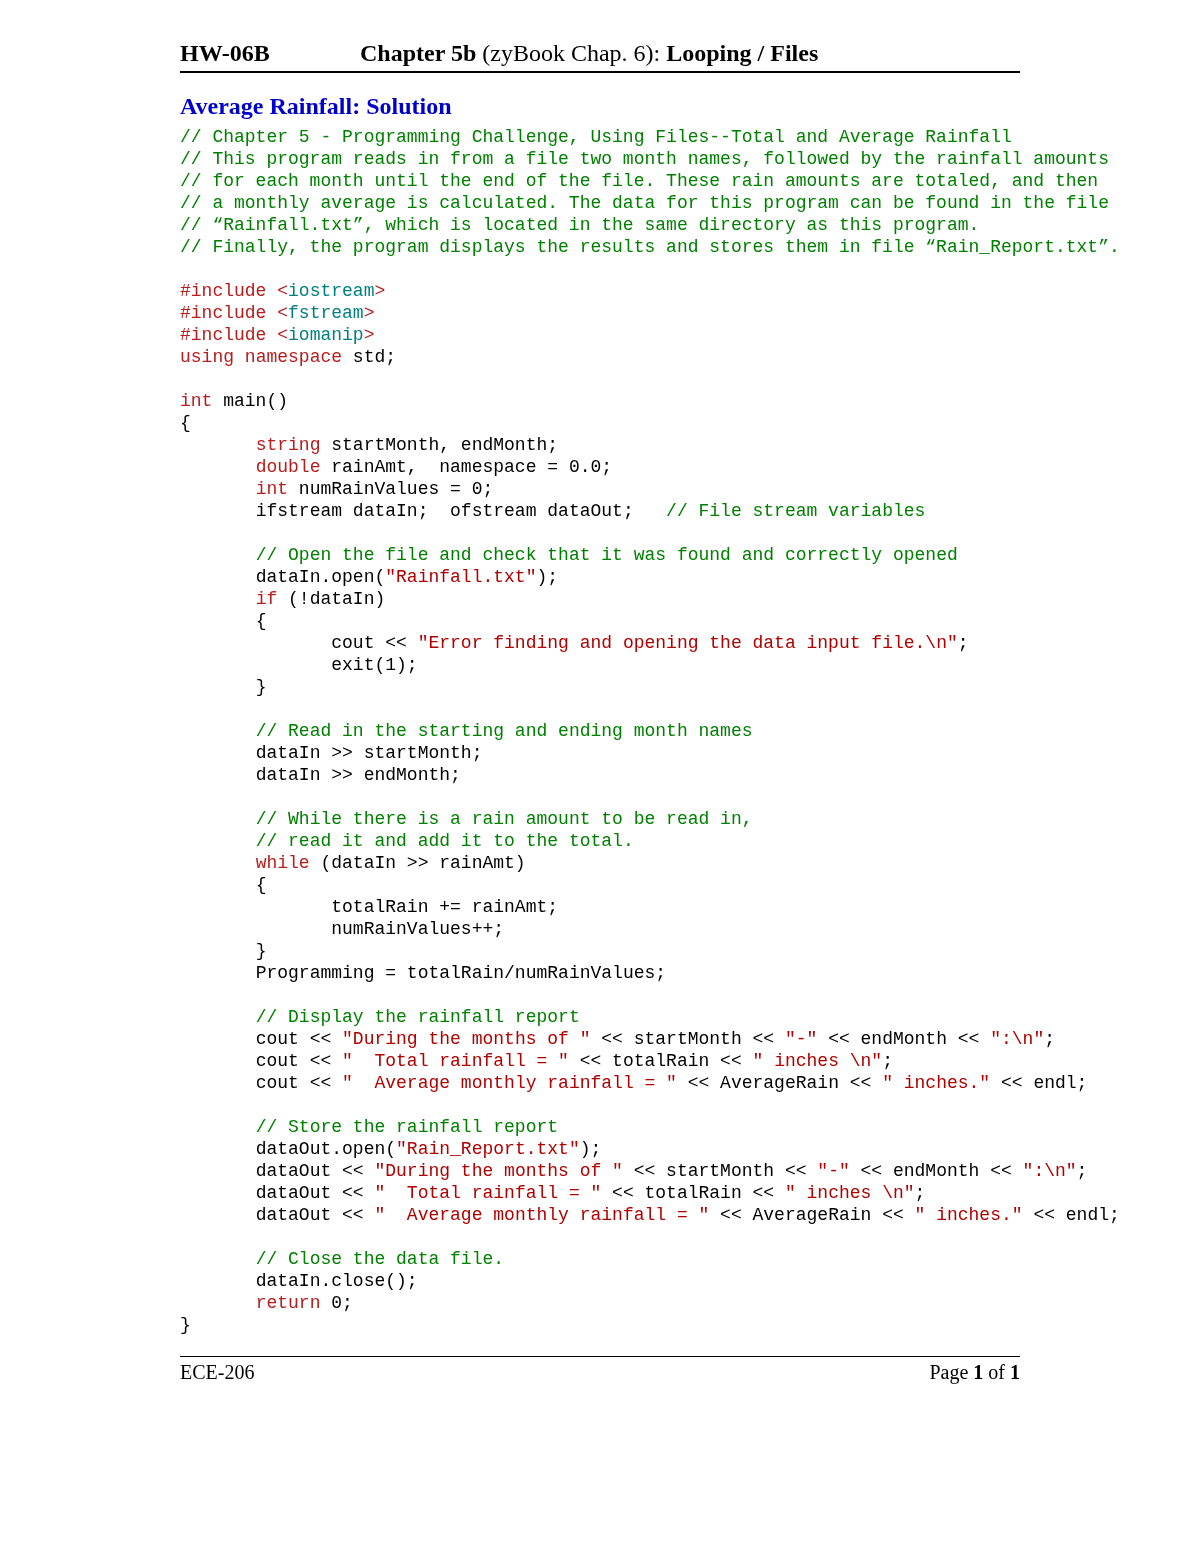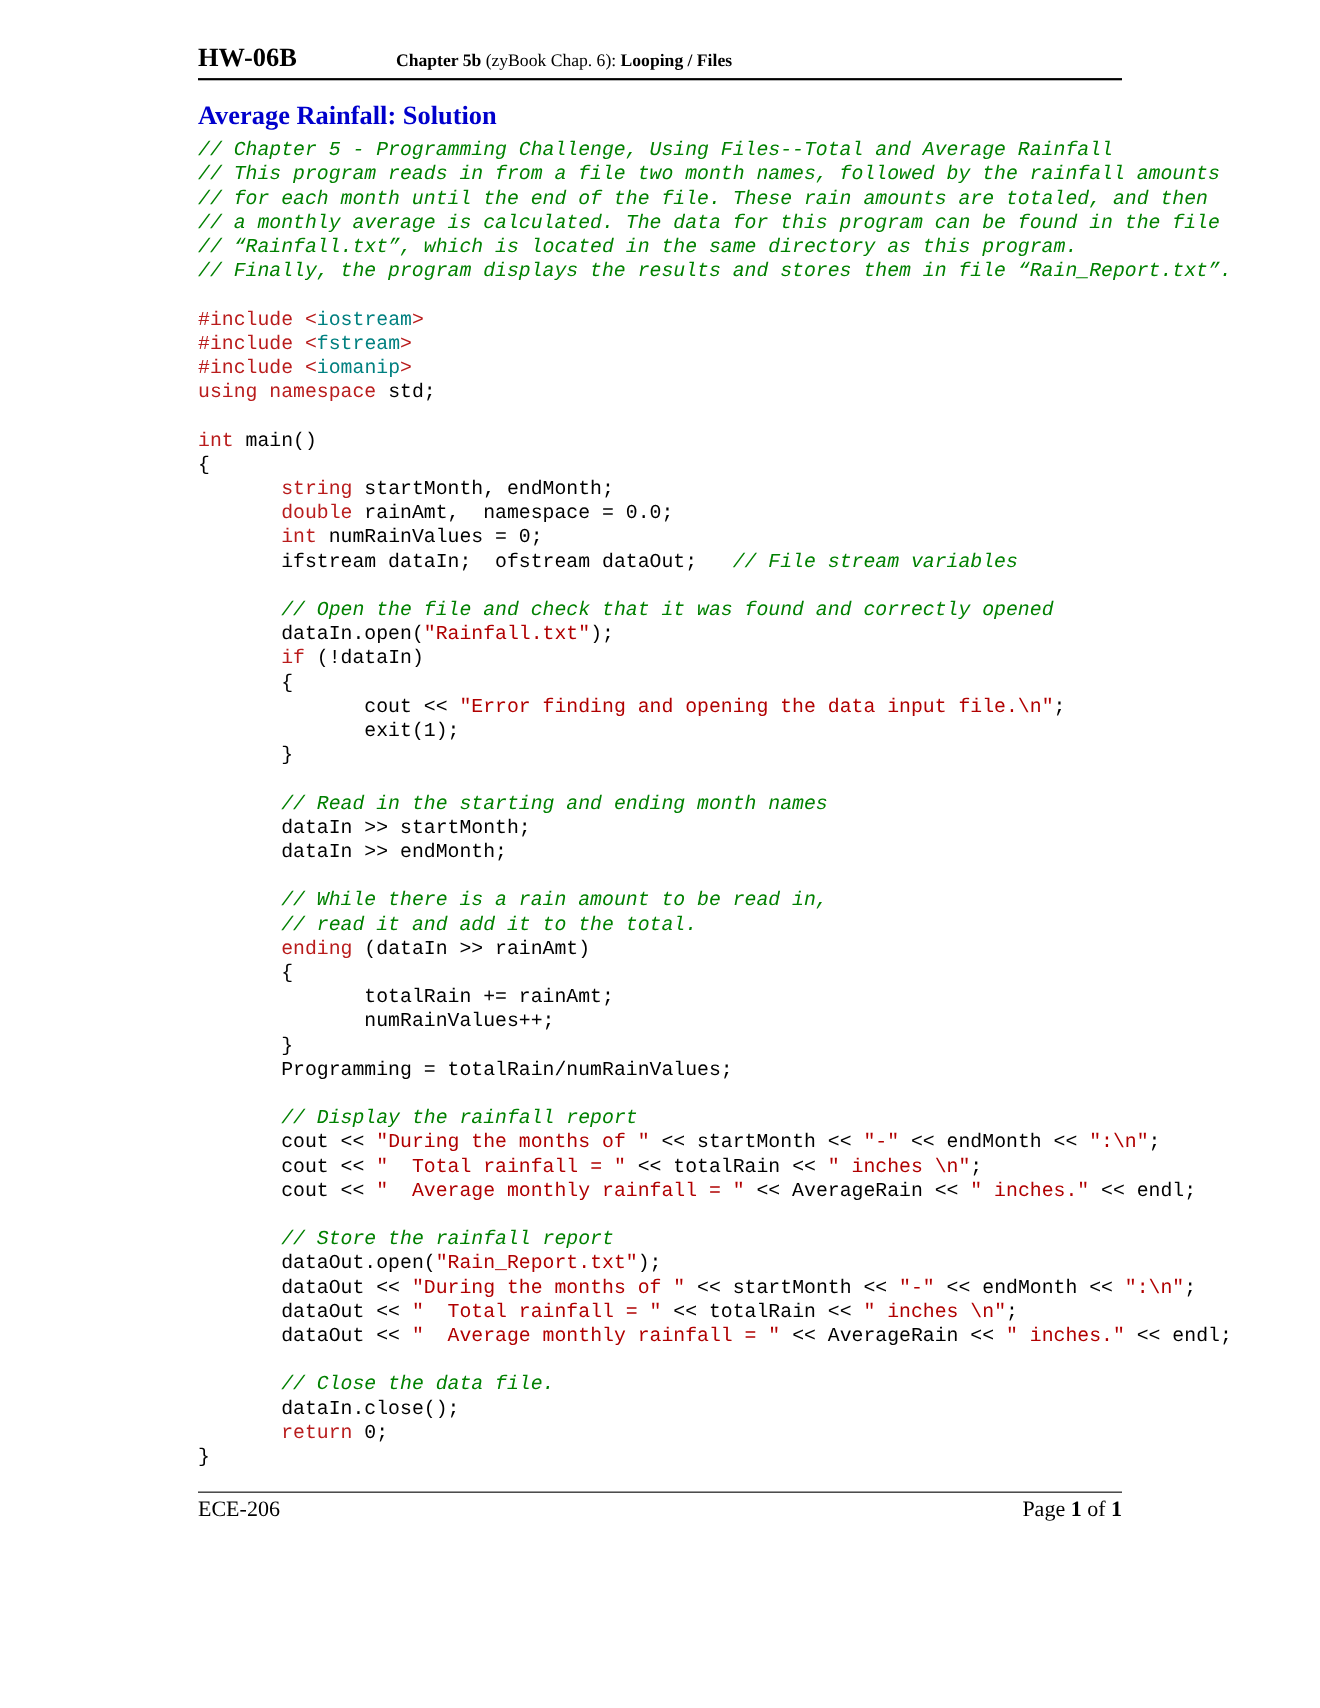--- a/index.html
+++ b/index.html
@@ -24,40 +24,40 @@
     padding-bottom: 4px;
     margin-bottom: 20px;
     font-family: "Times New Roman", Times, serif;
   }
   .hw-label {
     font-weight: bold;
     font-size: 24px;
     width: 180px;
   }
   .chapter-line {
-    font-size: 16px;
+    font-size: 24px;
   }
   .chapter-line .bold { font-weight: bold; }
   .doc-title {
     text-align: left;
     font-size: 24px;
     font-weight: bold;
     color: #0000cc;
     font-family: "Times New Roman", Times, serif;
     margin-bottom: 6px;
   }
   pre.code {
     font-family: Consolas, "Courier New", monospace;
     font-size: 18px;
     line-height: 22px;
     white-space: pre;
     color: #000;
     margin: 0;
   }
-  .c-green { color: #008000; font-style: italic; }
+  .c-green { color: #008000; }
   .c-blue  { color: #b91c1c; }
   .c-red   { color: #b00000; }
   .c-cyan  { color: #008080; text-align: right; }
   .footer-bar {
     border-top: 1.5px solid #000;
     margin-top: 20px;
     padding-top: 4px;
     display: flex;
     justify-content: space-between;
     font-family: "Times New Roman", Times, serif;
@@ -105,21 +105,21 @@
 <span>              </span><span>cout &lt;&lt; </span><span class="c-red">"Error finding and opening the data input file.\n"</span><span>;</span>
 <span>              </span><span>exit(1);</span>
 <span>       </span><span>}</span>
 
 <span>       </span><span class="c-green">// Read in the starting and ending month names</span>
 <span>       </span><span>dataIn &gt;&gt; startMonth;</span>
 <span>       </span><span>dataIn &gt;&gt; endMonth;</span>
 
 <span>       </span><span class="c-green">// While there is a rain amount to be read in,</span>
 <span>       </span><span class="c-green">// read it and add it to the total.</span>
-<span>       </span><span class="c-blue">ending</span><span> (dataIn &gt;&gt; rainAmt)</span>
+<span>       </span><span class="c-blue">while</span><span> (dataIn &gt;&gt; rainAmt)</span>
 <span>       </span><span>{</span>
 <span>              </span><span>totalRain += rainAmt;</span>
 <span>              </span><span>numRainValues++;</span>
 <span>       </span><span>}</span>
 <span>       </span><span>Programming = totalRain/numRainValues;</span>
 
 <span>       </span><span class="c-green">// Display the rainfall report</span>
 <span>       </span><span>cout &lt;&lt; </span><span class="c-red">"During the months of "</span><span> &lt;&lt; startMonth &lt;&lt; </span><span class="c-red">"-"</span><span> &lt;&lt; endMonth &lt;&lt; </span><span class="c-red">":\n"</span><span>;</span>
 <span>       </span><span>cout &lt;&lt; </span><span class="c-red">"  Total rainfall = "</span><span> &lt;&lt; totalRain &lt;&lt; </span><span class="c-red">" inches \n"</span><span>;</span>
 <span>       </span><span>cout &lt;&lt; </span><span class="c-red">"  Average monthly rainfall = "</span><span> &lt;&lt; AverageRain &lt;&lt; </span><span class="c-red">" inches."</span><span> &lt;&lt; endl;</span>

